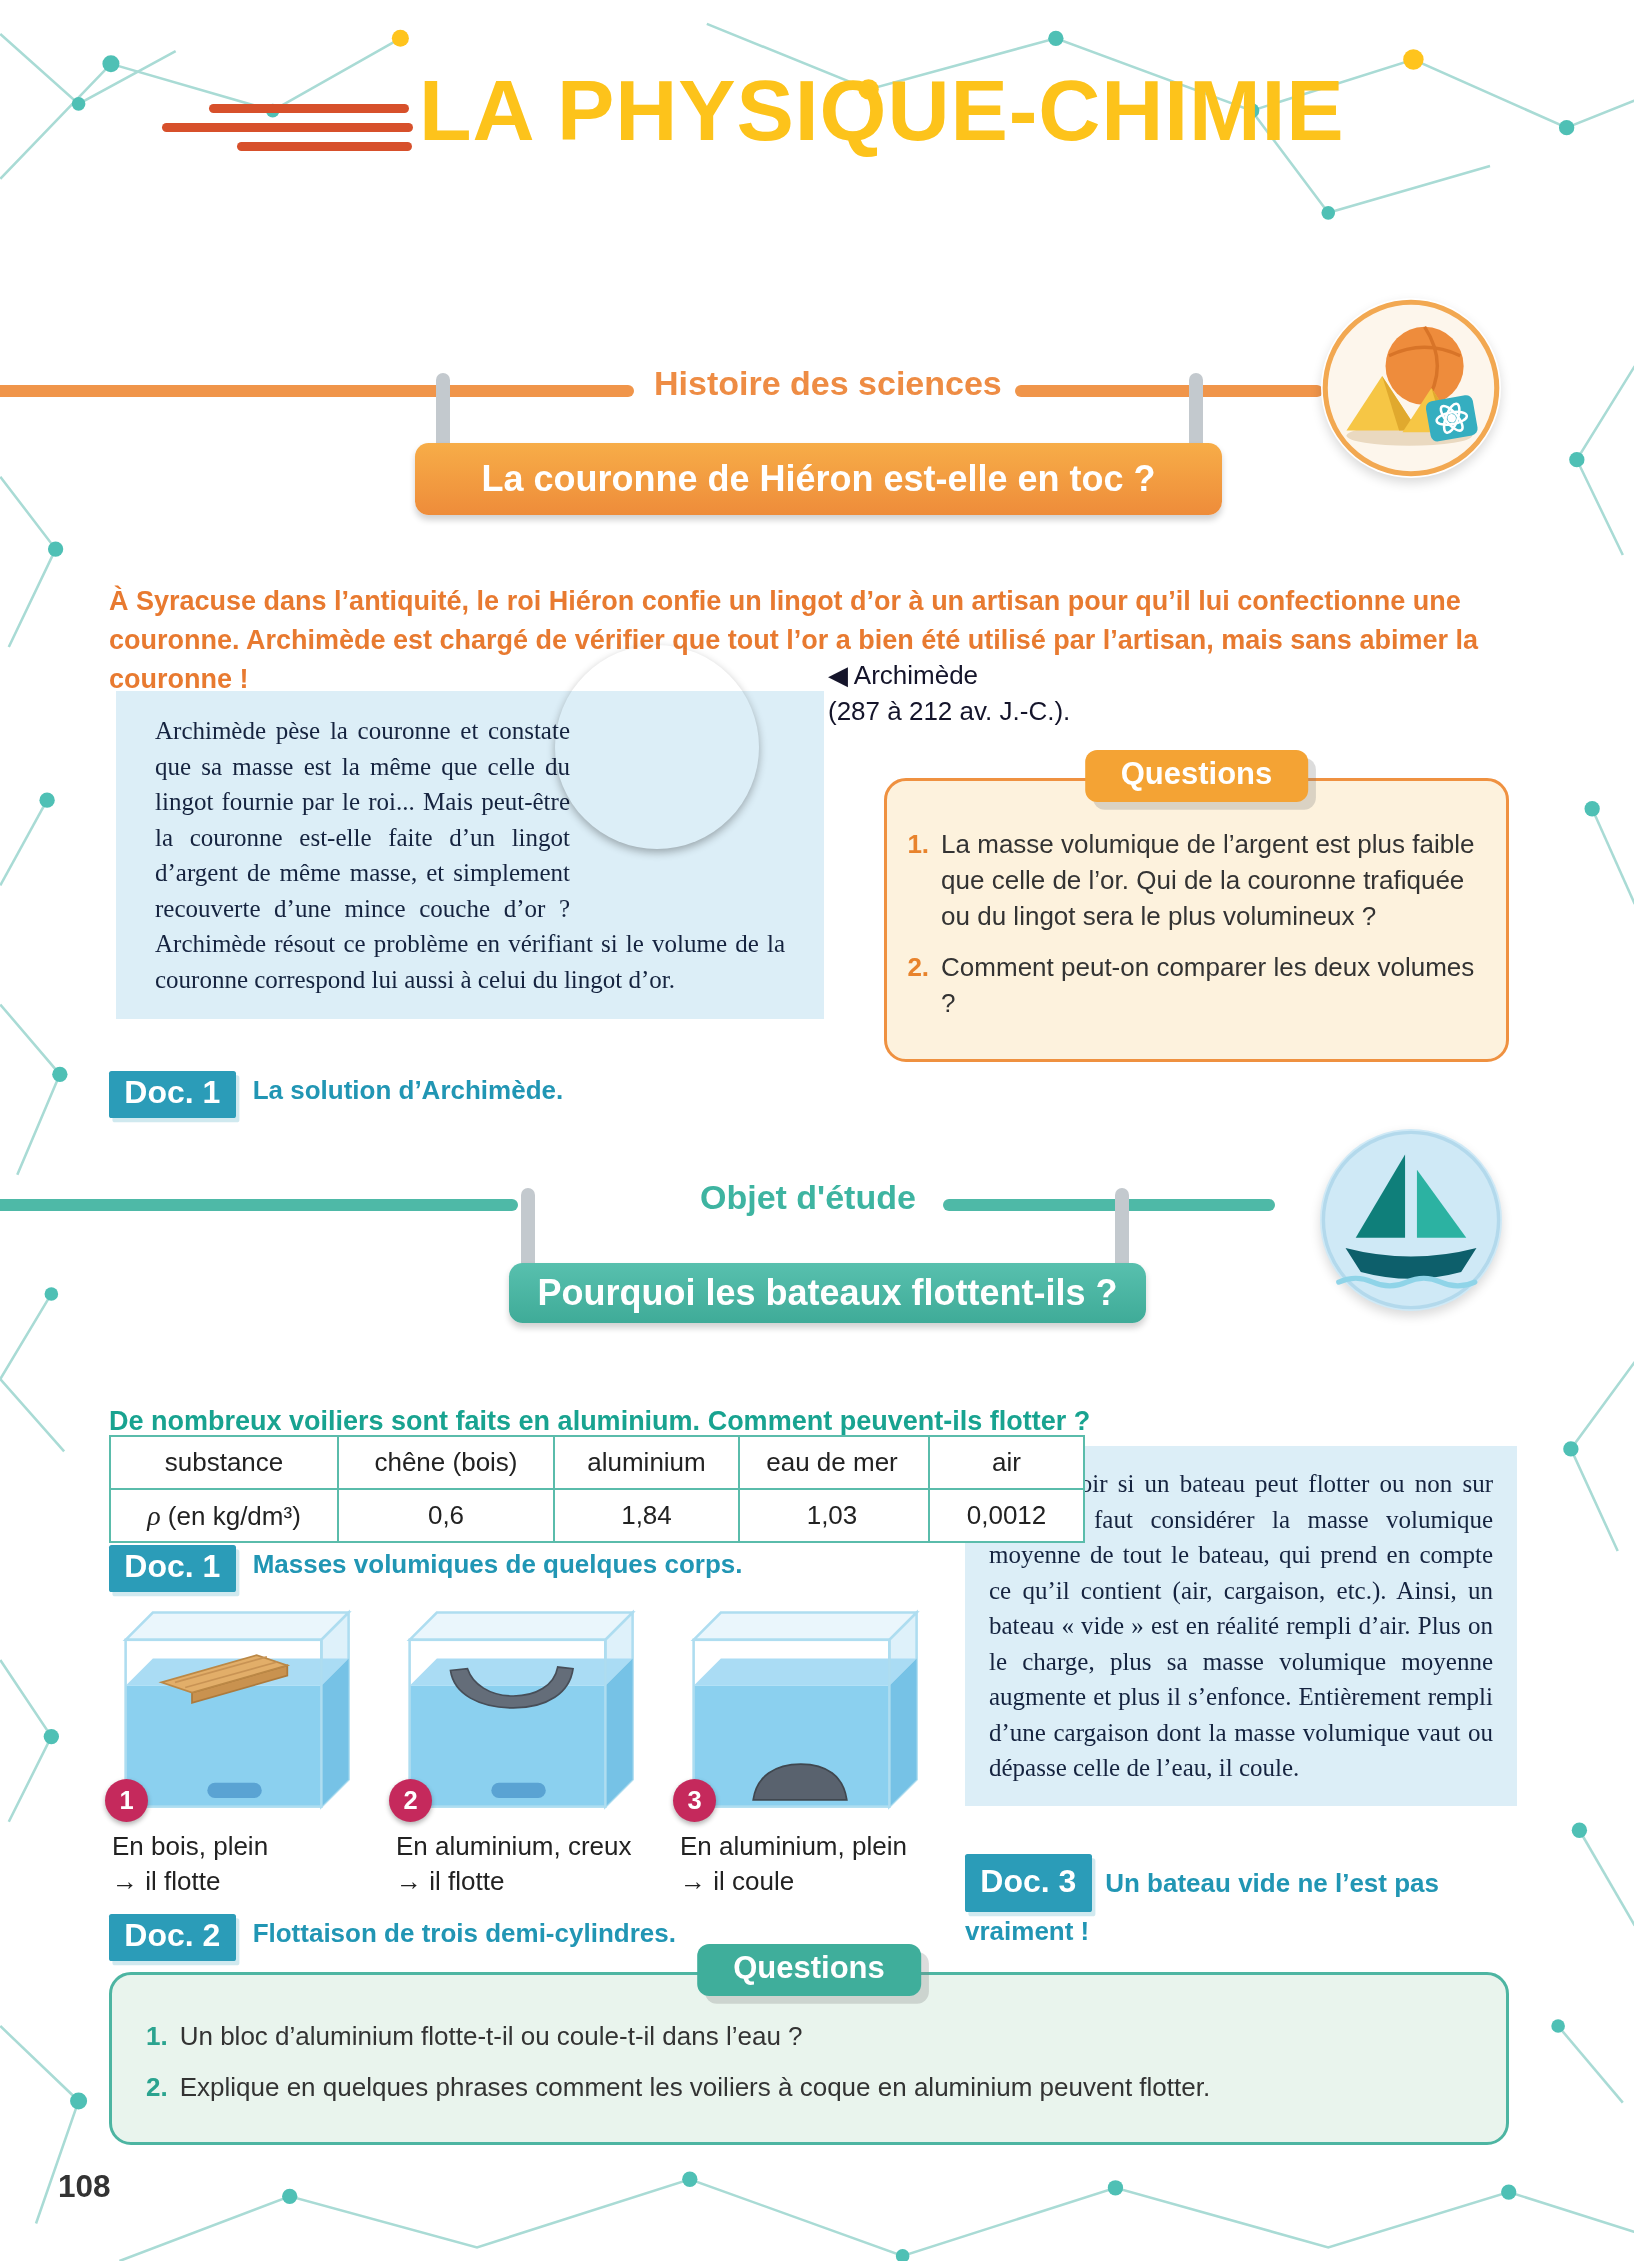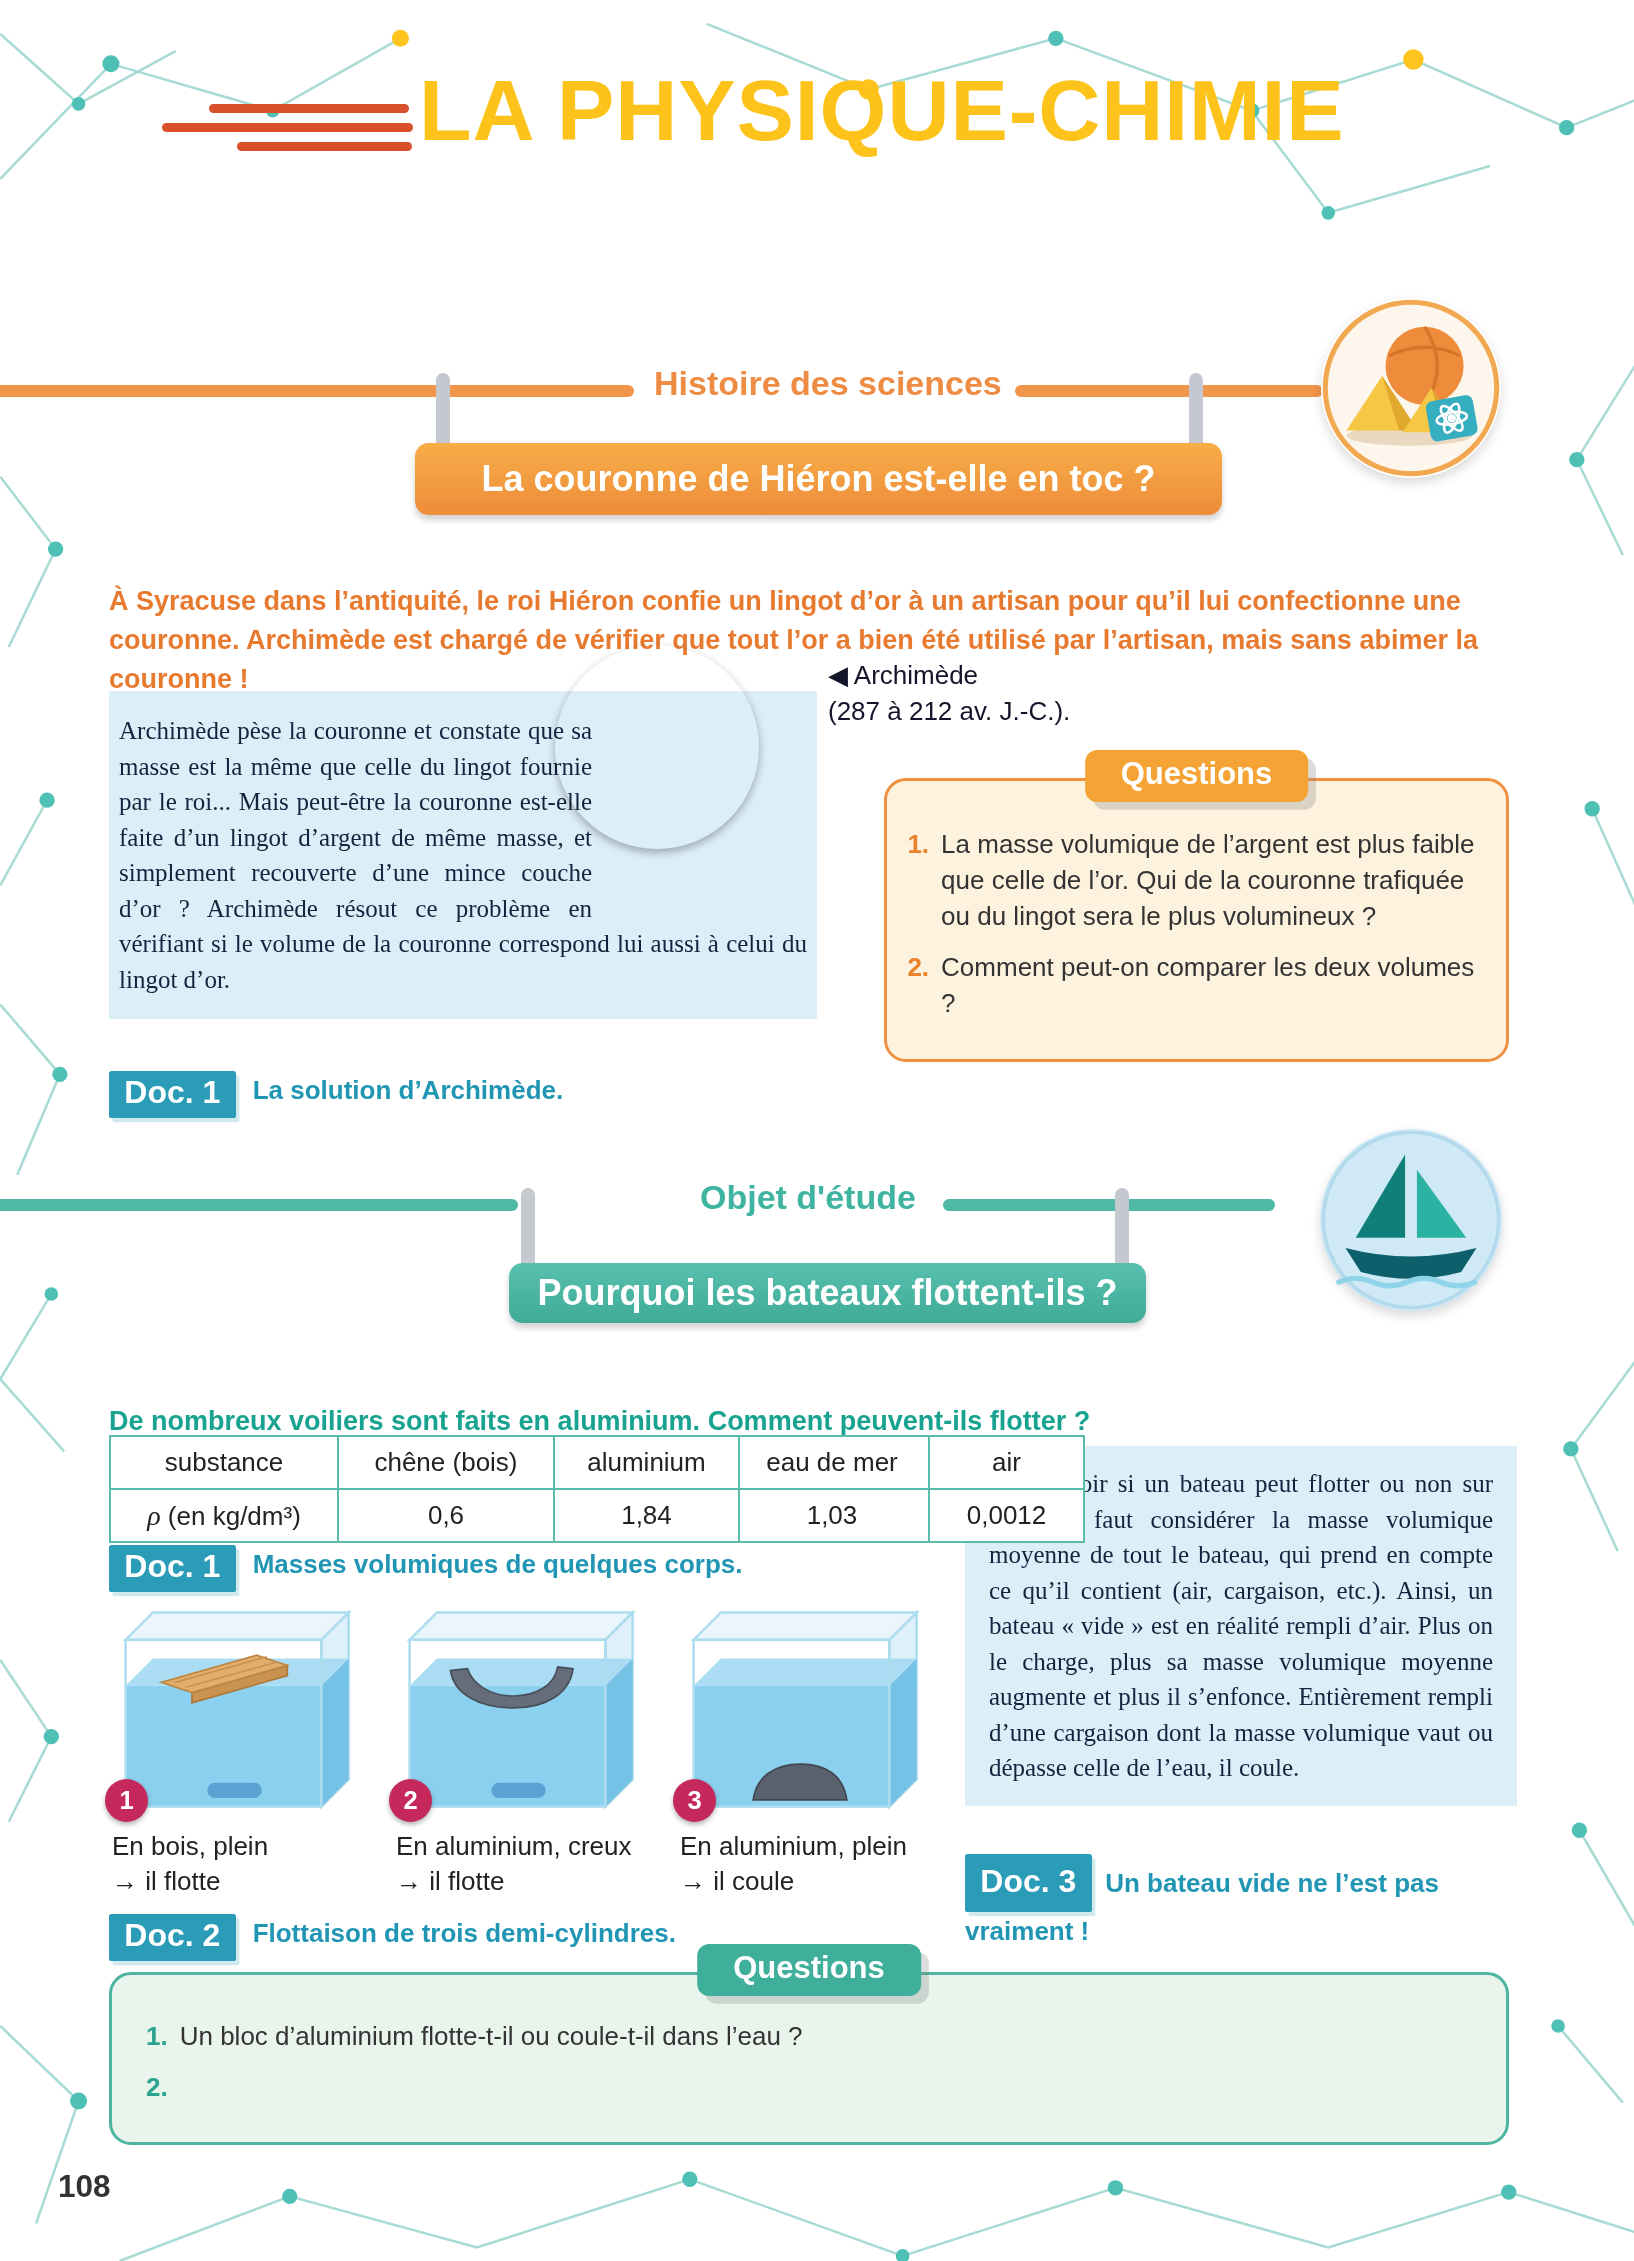--- a/index.html
+++ b/index.html
@@ -42,22 +42,22 @@
     background:linear-gradient(180deg,#58c0ae 0%,#3fab98 100%);}
 
   .icon-circle{position:absolute;border-radius:50%;display:flex;align-items:center;justify-content:center;
     z-index:2;box-shadow:0 5.1px 10.2px rgba(0,0,0,0.15);background:#fff;}
   .icon1{left:1321px;top:298px;width:180px;height:180px;}
   .icon2{left:1320px;top:1129px;width:182px;height:182px;background:#cfe9f6;}
 
   
   .intro1{position:absolute;left:109px;top:555px;width:1403px;font-size:27px;font-weight:700;
     color:#e87a30;line-height:1.45;z-index:1;}
-  .archi-box{position:absolute;left:109px;top:691px;width:708px;background:#dceef7;
-    padding:22px 10px;box-sizing:border-box;font-family:"Liberation Serif", serif;
+  .archi-box{position:absolute;left:116px;top:691px;width:708px;background:#dceef7;
+    padding:22px 39px;box-sizing:border-box;font-family:"Liberation Serif", serif;
     font-size:25px;line-height:1.42;color:#15233f;text-align:justify;z-index:1;}
   .archi-spacer{float:right;width:215px;height:209px;}
   .portrait{position:absolute;left:555px;top:645px;width:204px;height:204px;border-radius:50%;z-index:2;
     background:
       radial-gradient(circle at 42% 38%, rgba(214,176,132,.95) 0 14%, rgba(214,176,132,0) 15%),
       radial-gradient(circle at 55% 62%, rgba(120,92,60,.9) 0 30%, rgba(120,92,60,0) 31%),
       radial-gradient(circle at 38% 32%, #a98softw 0%, #8a6b4a 0%, #6b4f33 45%, #3a2c1d 78%, #241a10 100%);
     box-shadow:0 3.4px 8.5px rgba(0,0,0,.3);}
   .cap1{position:absolute;left:828px;top:657px;width:332px;font-size:26px;color:#14142a;line-height:1.4;z-index:1;}
 
@@ -352,17 +352,18 @@
 </div>
 
 <div class="qbox qbox2">
   <div class="qtab qtab2">Questions</div>
   <div class="q-item">
     <span class="q-num">1.</span>
     <span>Un bloc d’aluminium flotte-t-il ou coule-t-il dans l’eau ?</span>
   </div>
   <div class="q-item">
     <span class="q-num">2.</span>
+    <span>Explique en quelques phrases comment les voiliers à coque en aluminium peuvent flotter.</span>
   </div>
 </div>
 
 <div class="page-num">108</div>
 
 
 </body></html>

